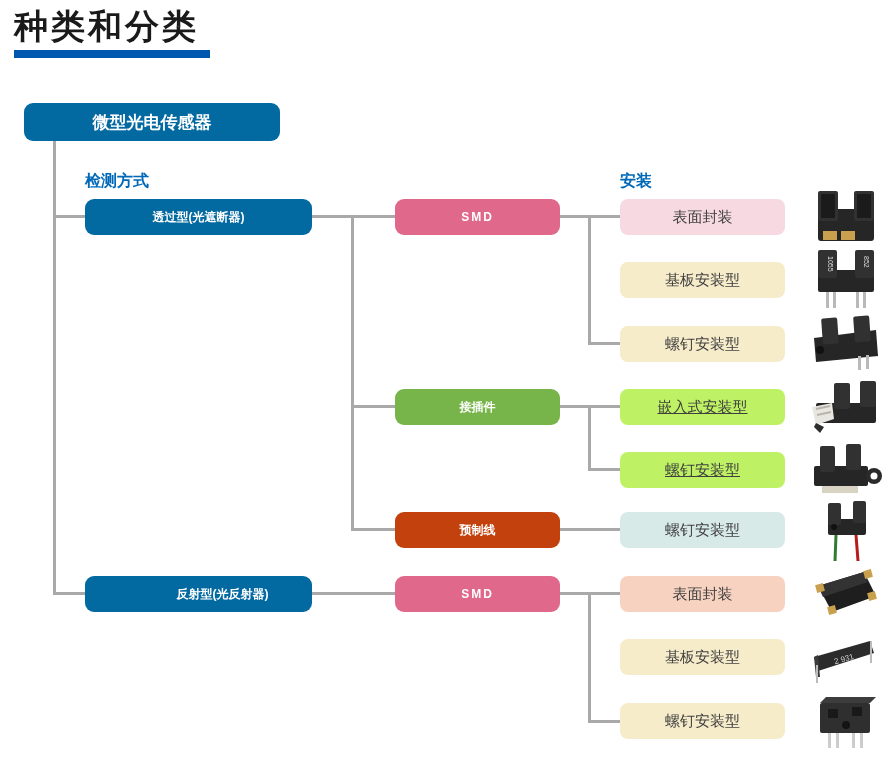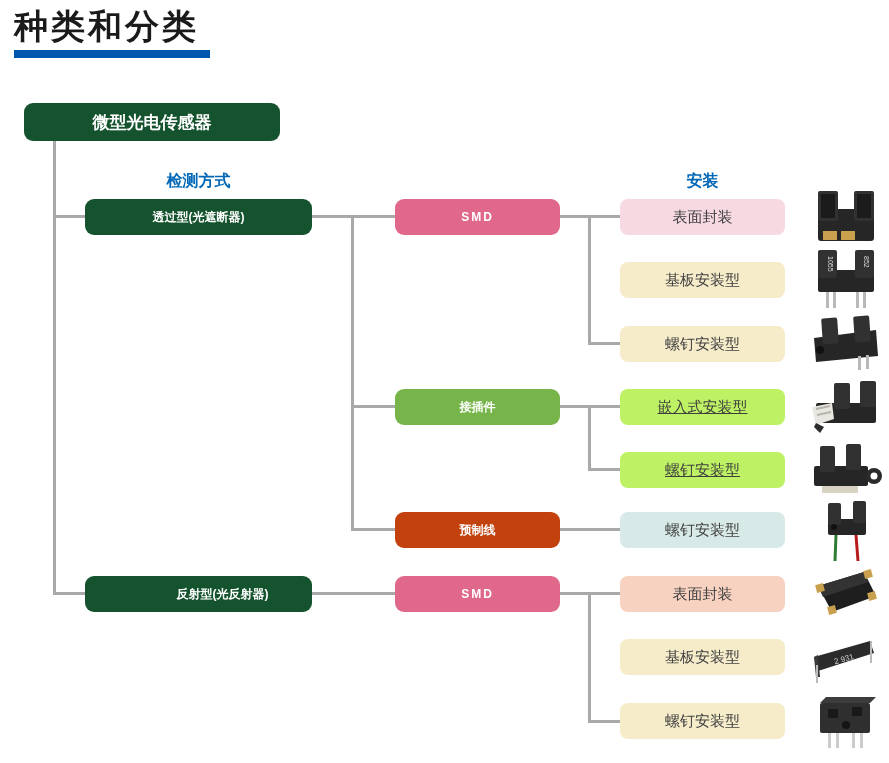--- a/index.html
+++ b/index.html
@@ -10,31 +10,31 @@
     color:#1a1a1a;letter-spacing:3px;white-space:nowrap;}
   .title-underline{position:absolute;left:14px;top:50px;width:196px;height:8px;background:#0057b0;}
 
   .line{position:absolute;background:#a9a9a9;}
 
   .node{position:absolute;display:flex;align-items:center;justify-content:center;
     border-radius:9px;font-size:12px;font-weight:bold;white-space:nowrap;box-sizing:border-box;}
   .solid{color:#ffffff;}
   .light{color:#3f3f3f;font-weight:500;font-size:15px;border-radius:8px;}
 
-  .c-blue{background:#14532d;}
+  .c-blue{background:#0369a1;}
   .c-pink{background:#e0688a;}
   .c-green{background:#77b54a;}
   .c-teal{background:#c2410c;}
   .l-pink{background:#f7d9e2;}
   .l-cream{background:#f6ecca;}
   .l-green{background:#bef264;text-decoration:underline;}
   .l-teal{background:#d8eae8;}
   .l-peach{background:#f7d2c1;}
 
-  .col-header{position:absolute;top:171px;text-align:center;font-size:16px;font-weight:bold;
+  .col-header{position:absolute;top:171px;font-size:16px;font-weight:bold;
     color:#0068b7;white-space:nowrap;}
 
   .product{position:absolute;left:806px;width:80px;height:64px;}
   .product svg{display:block;width:80px;height:64px;}
 </style>
 </head>
 <body>
 
 <div class="canvas">
 

